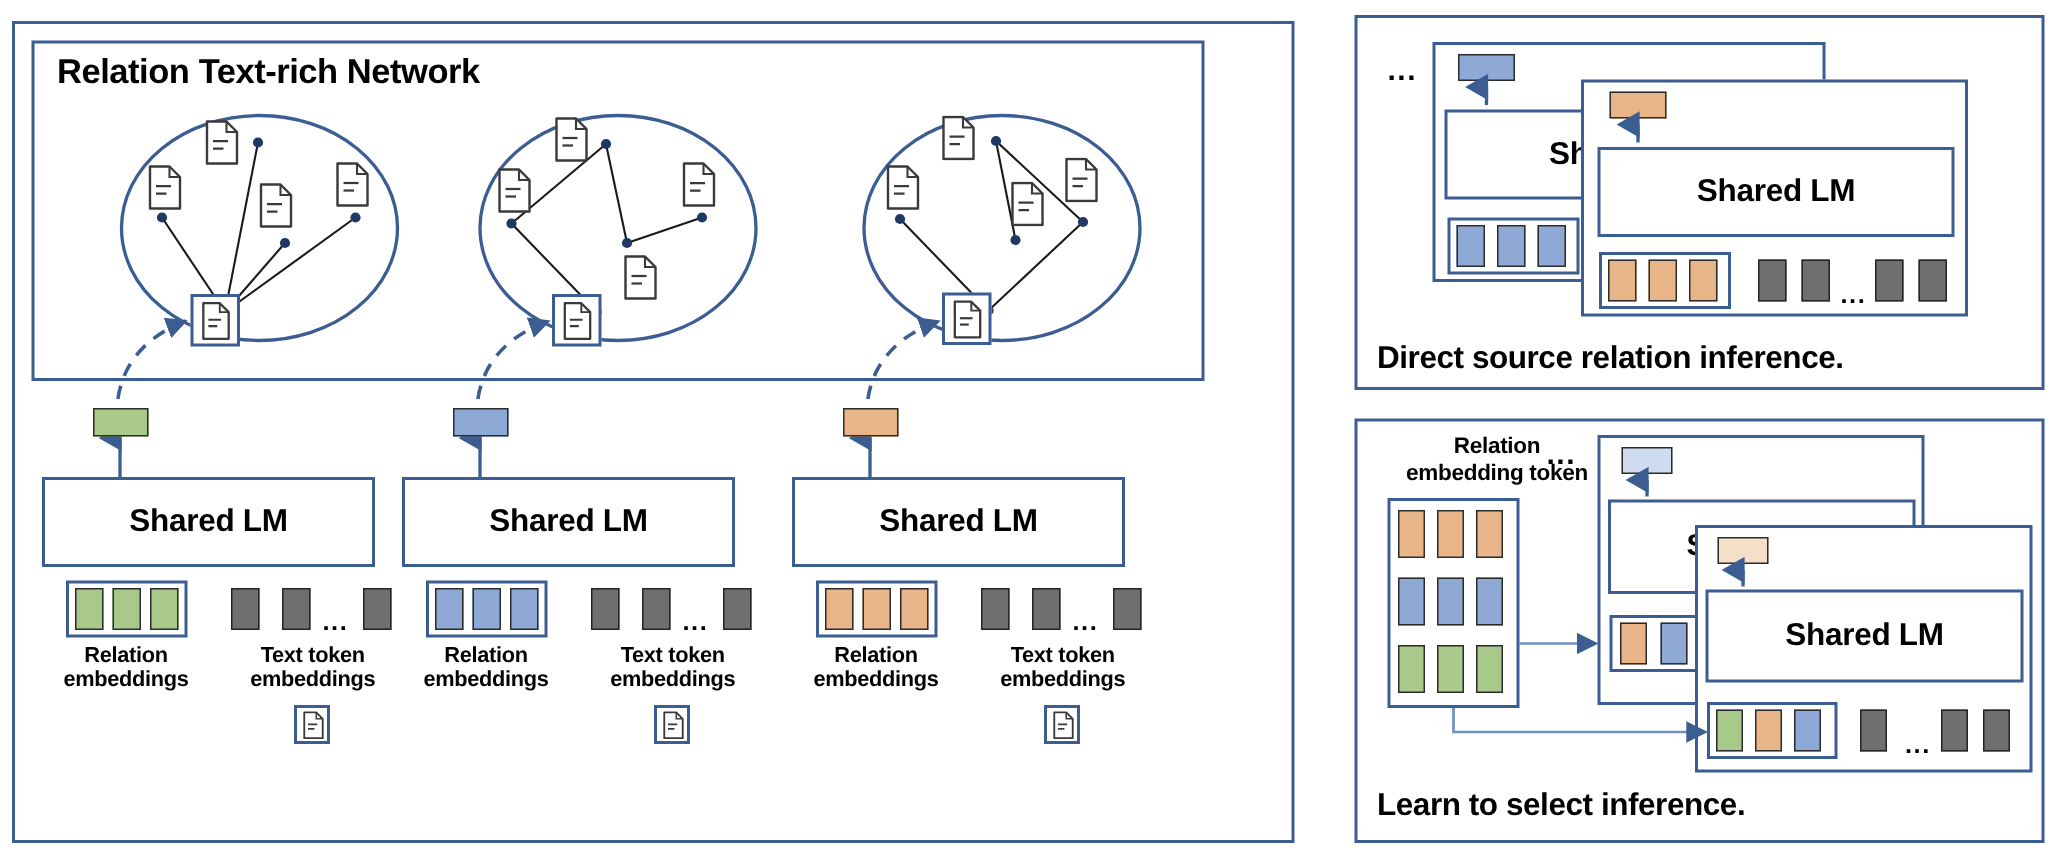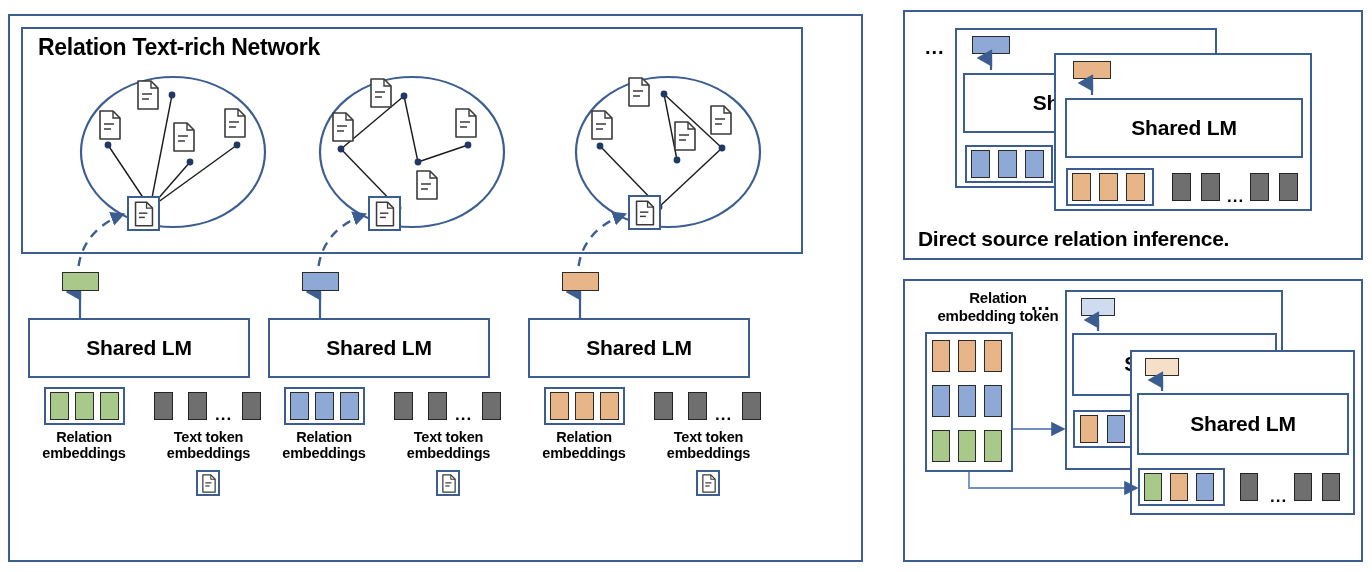--- a/index.html
+++ b/index.html
@@ -407,14 +407,15 @@
 
   <svg class="overlay" style="z-index:6;">
     <line x1="1098" y1="331" x2="1098" y2="320" stroke="#3c5d92" stroke-width="2.2" marker-end="url(#ahup)"></line>
     <line x1="1162" y1="391" x2="1162" y2="380" stroke="#3c5d92" stroke-width="2.2" marker-end="url(#ahup)"></line>
 
     <path d="M1013,429 L1062,429" fill="none" stroke="#6f8fc0" stroke-width="1.8" marker-end="url(#ahr)"></path>
 
     <path d="M969,472 L969,488 L1135,488" fill="none" stroke="#6f8fc0" stroke-width="1.8" marker-end="url(#ahr)"></path>
   </svg>
 
+  <div class="caption" style="left:918px;top:525px;">Learn to select inference.</div>
 
 </div>
 
 </body></html>

